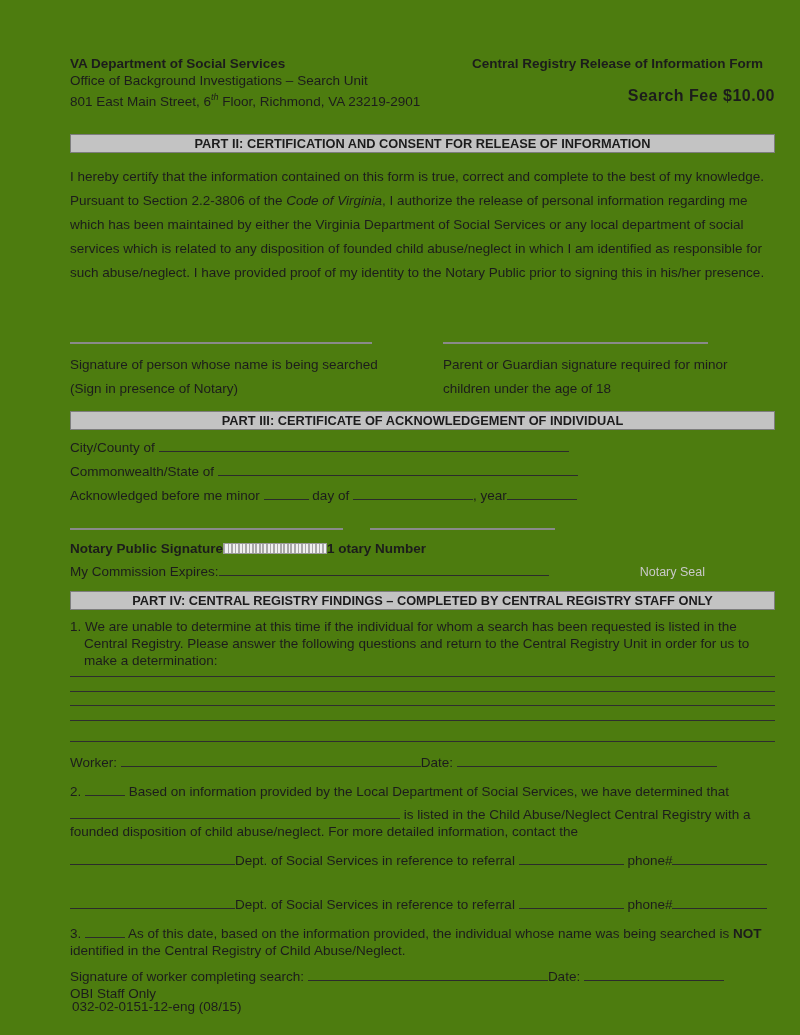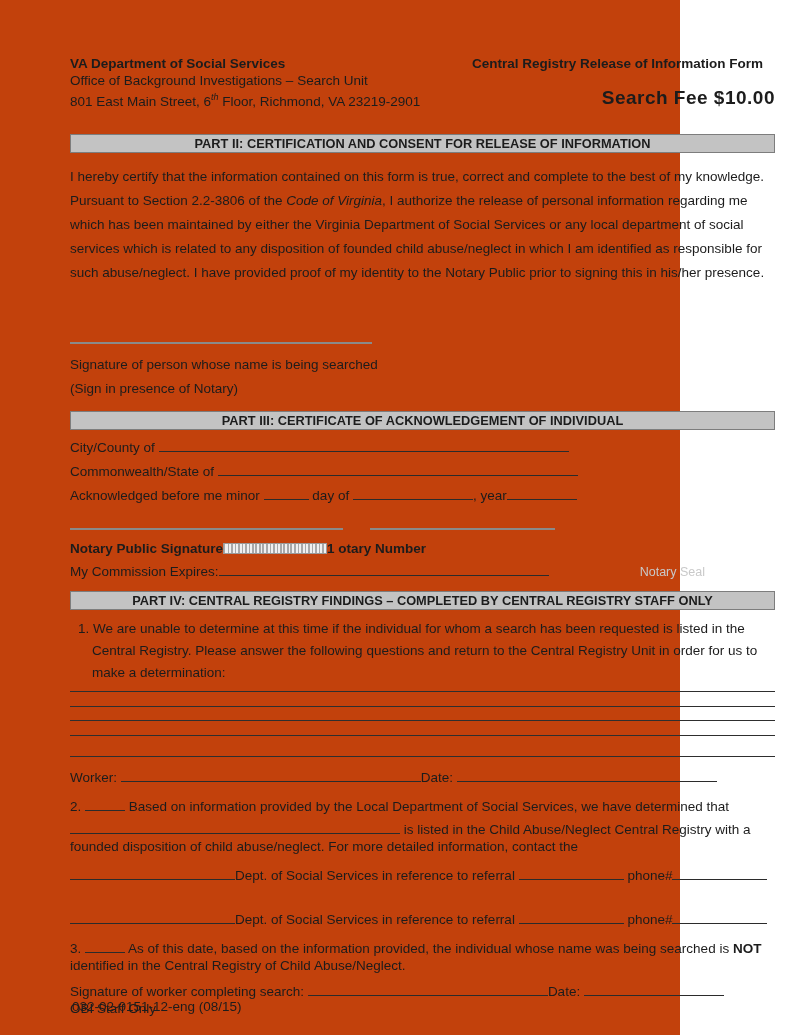--- a/index.html
+++ b/index.html
@@ -2,30 +2,30 @@
 <html><head>
 <meta charset="utf-8">
 <style>
   * { box-sizing: border-box; }
   html, body { margin: 0; padding: 0; }
   body {
     width: 800px; height: 1035px; background: #ffffff;
     font-family: "Liberation Sans", sans-serif;
     color: #1c1c1c; font-size: 13.5px; overflow: hidden;
   }
-  .page { position: relative; width: 680px; height: 1035px; background: #c2410c; }
+  .page { position: relative; width: 800px; height: 1035px; background: #4d7c0f; }
   .content { position: absolute; left: 70px; top: 56px; width: 705px; }
 
   .header-row { display: flex; justify-content: space-between; }
   .h-left { line-height: 16.5px; }
   .h-left .bold { font-weight: bold; }
   sup { font-size: 9px; font-style: italic; }
   .h-right { text-align: right; width: 310px; }
   .h-right .form-title { font-weight: bold; text-align: left; padding-left: 7px; }
-  .h-right .fee { font-weight: bold; font-size: 19px; margin-top: 16px; letter-spacing: 0.5px; }
+  .h-right .fee { font-weight: bold; font-size: 16px; margin-top: 16px; letter-spacing: 0.5px; }
 
   .bar {
     background: #c3c3c3; border: 1px solid #7d7d7d;
     text-align: center; font-weight: bold; font-size: 12.8px;
     padding: 1px 0; line-height: 15px;
   }
   .bar-part2 { margin-top: 24px; }
   .bar-part3 { margin-top: 10px; }
   .bar-part4 { margin-top: 10px; }
 
@@ -54,21 +54,21 @@
   .ml27 { margin-left: 27px; }
   .notary-row { margin-top: 10px; font-weight: bold; white-space: nowrap; line-height: 17px; }
   .stripes {
     display: inline-block; width: 104px; height: 11px; vertical-align: -1px;
     background: repeating-linear-gradient(90deg, #a8a8a8 0 1.5px, #f0f0f0 1.5px 3.5px);
     border: 1px solid #9a9a9a;
   }
   .commission-row { display: flex; align-items: baseline; margin-top: 6px; white-space: nowrap; line-height: 17px; }
   .seal { margin-left: auto; margin-right: 70px; color: #c9c9c9; font-size: 12.5px; }
 
-  .hang { margin: 8px 0 0 8px; line-height: 22px; padding-left: 14px; text-indent: -14px; }
+  .hang { margin: 8px 0 0 0; line-height: 17px; padding-left: 14px; text-indent: -14px; }
   .rules { margin-top: 7px; }
   .rule { border-bottom: 1.5px solid #2e2e2e; height: 0; margin-bottom: 13.5px; }
   .rule-last { margin-top: 20px; margin-bottom: 0; }
 
   .worker-row { margin-top: 12px; white-space: nowrap; line-height: 16px; }
   .item2 { margin: 12px 0 0 0; white-space: nowrap; line-height: 17px; }
   .item2cont { margin: 6px 0 0 0; line-height: 17px; }
   .dept-row { white-space: nowrap; line-height: 16px; }
   .dept1 { margin-top: 12px; }
   .dept2 { margin-top: 27px; }
@@ -99,20 +99,27 @@
     <div class="bar bar-part2">PART II: CERTIFICATION AND CONSENT FOR RELEASE OF INFORMATION</div>
 
     <p class="certify"><span>I hereby certify that the information contained on this form is true, correct and complete to the best of my knowledge. Pursuant to Section 2.2-3806 of the </span><span class="italic">Code of Virginia</span><span>, I authorize the release of personal information regarding me which has been maintained by either the Virginia Department of Social Services or any local department of social services which is related to any disposition of founded child abuse/neglect in which I am identified as responsible for such abuse/neglect. I have provided proof of my identity to the Notary Public prior to signing this in his/her presence.</span></p>
 
     <div class="sigrow">
       <div class="sigcol1">
         <div class="sigline w302"></div>
         <div class="siglabel">
           <div>Signature of person whose name is being searched</div>
           <div>(Sign in presence of Notary)</div>
+        </div>
+      </div>
+      <div class="sigcol2">
+        <div class="sigline w265"></div>
+        <div class="siglabel">
+          <div>Parent or Guardian signature required for minor</div>
+          <div>children under the age of 18</div>
         </div>
       </div>
     </div>
 
     <div class="bar bar-part3">PART III: CERTIFICATE OF ACKNOWLEDGEMENT OF INDIVIDUAL</div>
 
     <div class="field-row first-field">
       <span>City/County of </span><span class="blank b410"></span>
     </div>
     <div class="field-row">

